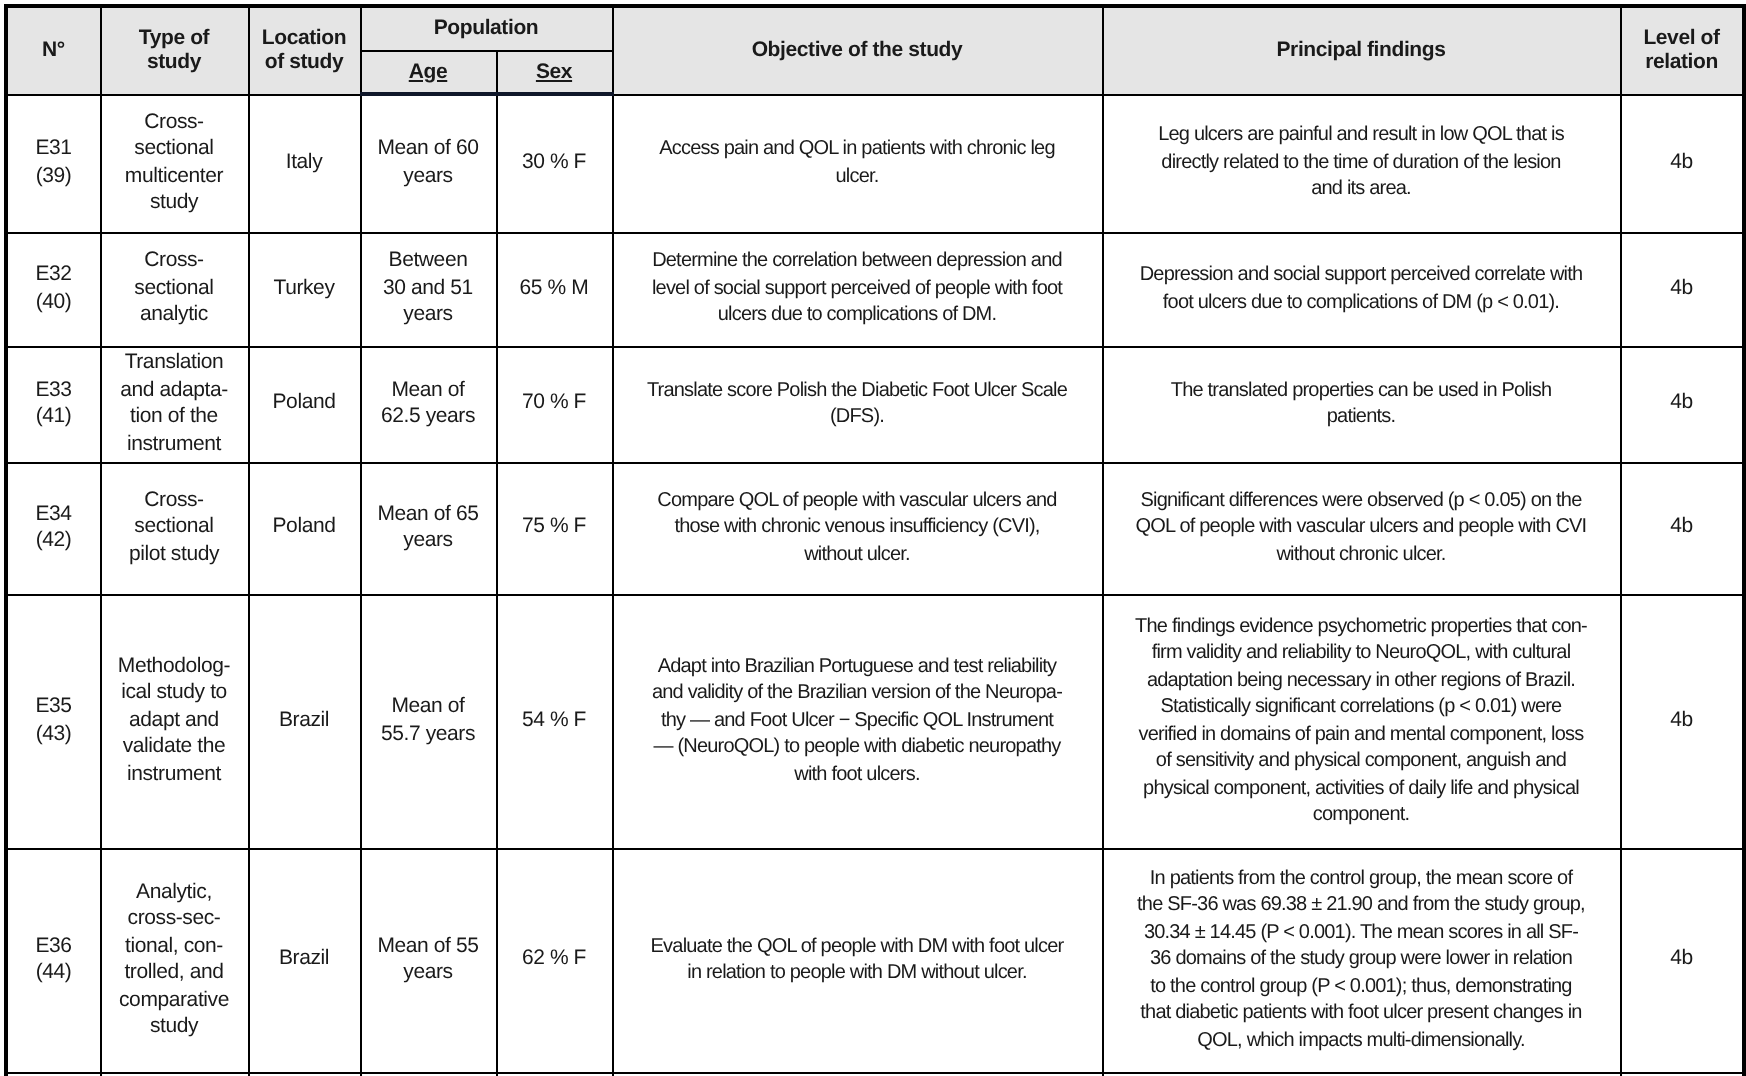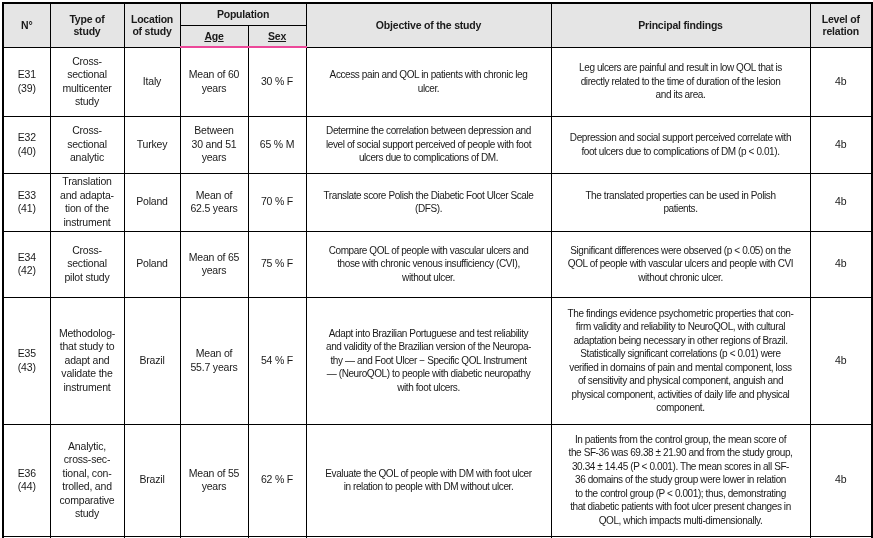--- a/index.html
+++ b/index.html
@@ -34,21 +34,21 @@
     font-size: 10.5px;
     font-weight: bold;
     color: #1a1a1a;
     text-align: center;
     vertical-align: middle;
     white-space: pre-line;
     line-height: 12.5px;
     padding: 1px 2px;
     letter-spacing: -0.2px;
   }
-  .study-table thead tr.hdr-bottom th { border-bottom: 2px solid #ec4899; text-decoration: underline; }
+  .study-table thead tr.hdr-bottom th { border-bottom: 2px solid #0f172a; text-decoration: underline; }
   .study-table td {
     font-size: 10.5px;
     color: #1a1a1a;
     text-align: center;
     vertical-align: middle;
     white-space: pre-line;
     line-height: 13.5px;
     padding: 1px 3px;
     letter-spacing: -0.2px;
   }
@@ -162,21 +162,21 @@
 without ulcer.</td>
         <td class="wide">Significant differences were observed (p &lt; 0.05) on the
 QOL of people with vascular ulcers and people with CVI
 without chronic ulcer.</td>
         <td>4b</td>
       </tr>
       <tr style="height:127px">
         <td>E35
 (43)</td>
         <td>Methodolog-
-that study to
+ical study to
 adapt and
 validate the
 instrument</td>
         <td>Brazil</td>
         <td>Mean of
 55.7 years</td>
         <td>54 % F</td>
         <td class="wide">Adapt into Brazilian Portuguese and test reliability
 and validity of the Brazilian version of the Neuropa-
 thy — and Foot Ulcer − Specific QOL Instrument

